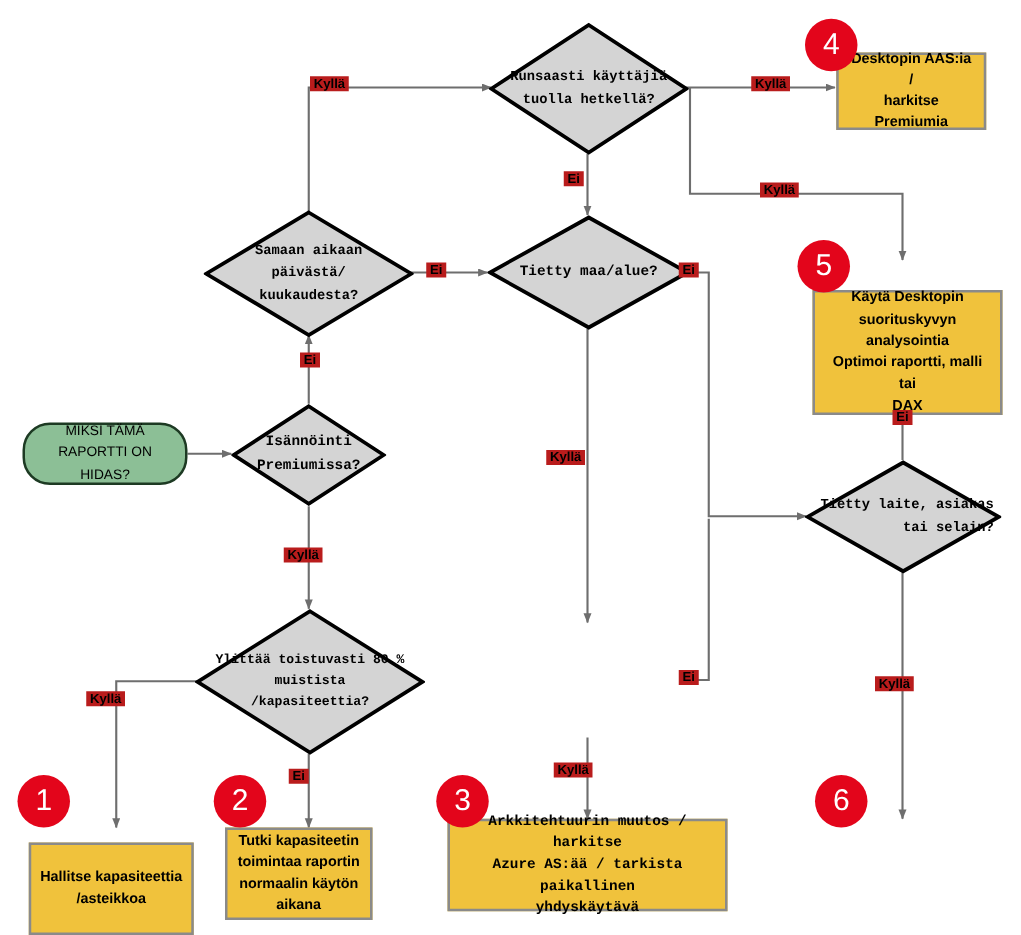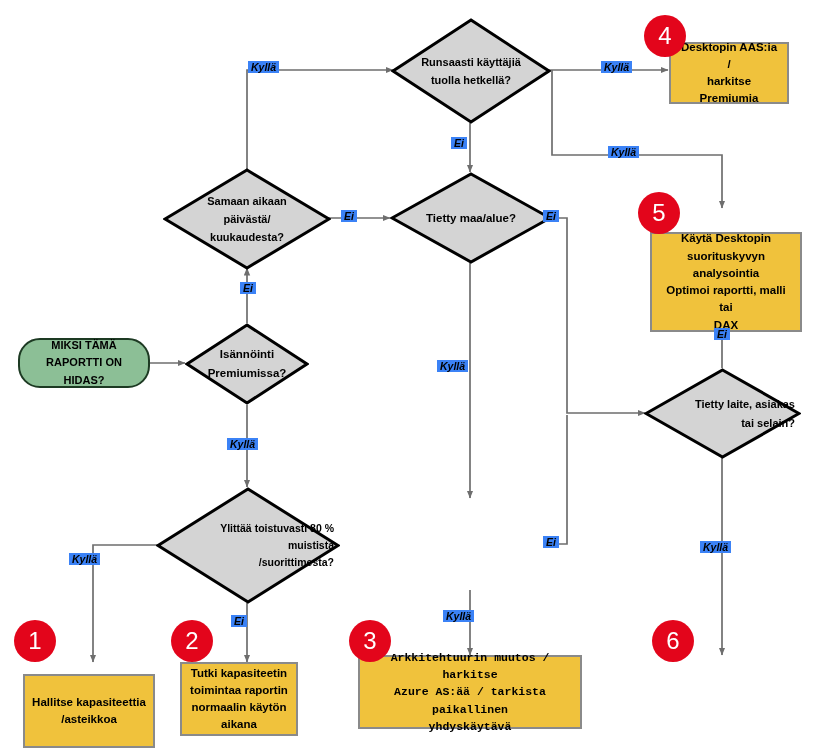--- a/index.html
+++ b/index.html
@@ -31,28 +31,29 @@
     align-items: center;
     justify-content: center;
     text-align: center;
   }
   
   .start {
     background: #8CBF96;
     border: 2px solid #1d3a23;
     border-radius: 22px;
     font-size: 11px;
-    font-weight: bold;
+    font-weight: normal;
     color: #000;
     line-height: 1.55;
     padding: 20px 6px;
   }
   
   .decision {
     background: transparent;
+    font-family: Liberation Mono, monospace;
   }
   .decision .dia-shape {
     position: absolute;
     left: 0; top: 0;
     width: 100%; height: 100%;
   }
   .decision .dia-label {
     position: relative;
     z-index: 2;
     font-size: 11.5px;
@@ -87,25 +88,24 @@
     justify-content: center;
     z-index: 20;
     font-family: "Liberation Sans", sans-serif;
   }
   
   .edge-label {
     position: absolute;
     font-size: 10.5px;
     font-weight: bold;
     color: #000;
-    background: #3b82f6;
+    background: #b91c1c;
     padding: 0 3px;
     white-space: nowrap;
     z-index: 10;
-    font-style: italic;
   }
 </style>
 </head>
 <body>
 
 <div id="canvas">
 
   <svg id="edges" viewBox="0 0 817 748">
     <defs>
       <marker id="arrow" markerWidth="9" markerHeight="9" refX="7.5" refY="3.2" orient="auto" markerUnits="userSpaceOnUse">
@@ -219,24 +219,24 @@
     <div class="dia-label" style="font-size:11px;text-align:right;">
       <span>Tietty laite, asiakas</span><br>
       <span>tai selain?</span>
     </div>
   </div>
 
   <div class="node decision" style="left:156px; top:487px; width:184px; height:117px;">
     <svg class="dia-shape" viewBox="0 0 184 117" preserveAspectRatio="none">
       <polygon points="92,2 182,58.5 92,115 2,58.5" fill="#D4D4D4" stroke="#000000" stroke-width="3"></polygon>
     </svg>
-    <div class="dia-label" style="font-size:10.5px;text-align:right;">
+    <div class="dia-label" style="font-size:10.5px;">
       <span>Ylittää toistuvasti 80 %</span><br>
       <span>muistista</span><br>
-      <span>/suorittimesta?</span>
+      <span>/kapasiteettia?</span>
     </div>
   </div>
 
   <div class="node action" style="left:23px; top:662px; width:132px; height:74px;margin-top:12px;">
     <div>
       <span>Hallitse kapasiteettia</span><br>
       <span>/asteikkoa</span>
     </div>
   </div>
   <div class="badge" style="left:14px; top:620px;">1</div>

